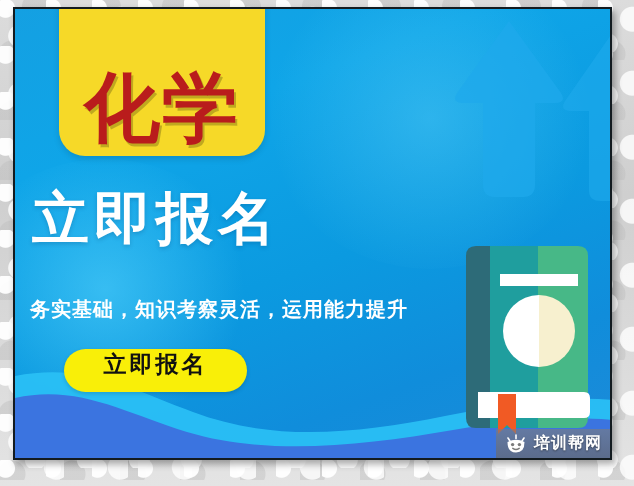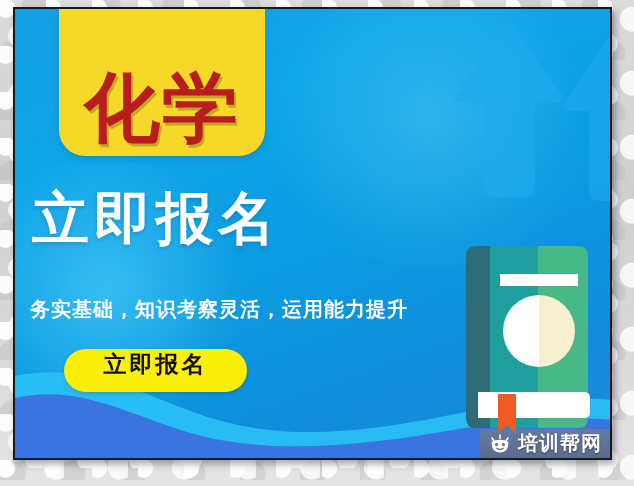--- a/index.html
+++ b/index.html
@@ -117,21 +117,21 @@
   
   #watermark{
     position:absolute;right:0px;bottom:0px;
     height:29px;
     display:flex;align-items:center;gap:7px;
     padding:0 8px 0 9px;
     background:linear-gradient(180deg,rgba(125,125,125,.62),rgba(105,105,105,.70));
   }
   #watermark .wm-txt{
     font-family:Liberation Sans, sans-serif;
-    font-weight:bold;font-size:20px;color:#ffffff;letter-spacing:1px;
+    font-weight:bold;font-size:16px;color:#ffffff;letter-spacing:1px;
     text-shadow:0 1px 2px rgba(0,0,0,.45);
     white-space:nowrap;
   }
 </style>
 </head>
 <body>
 
 <div id="page">
 
   <div id="card">

